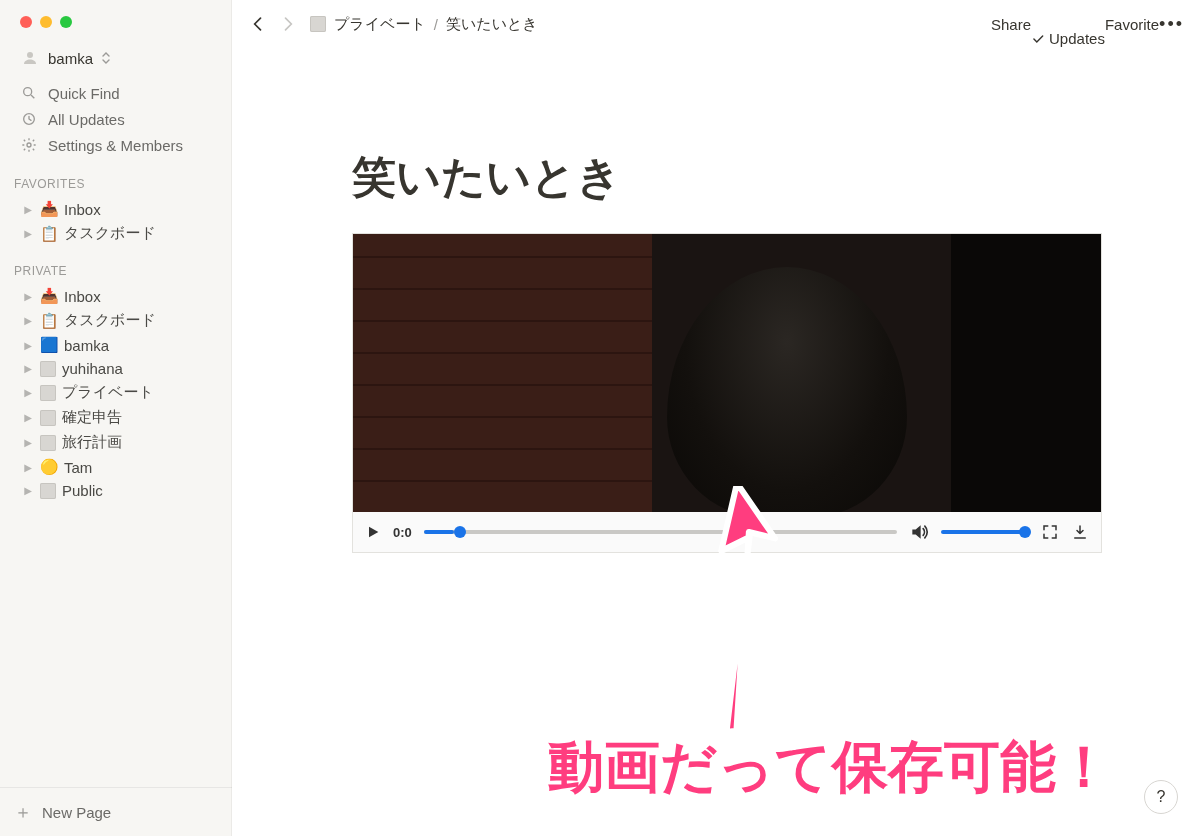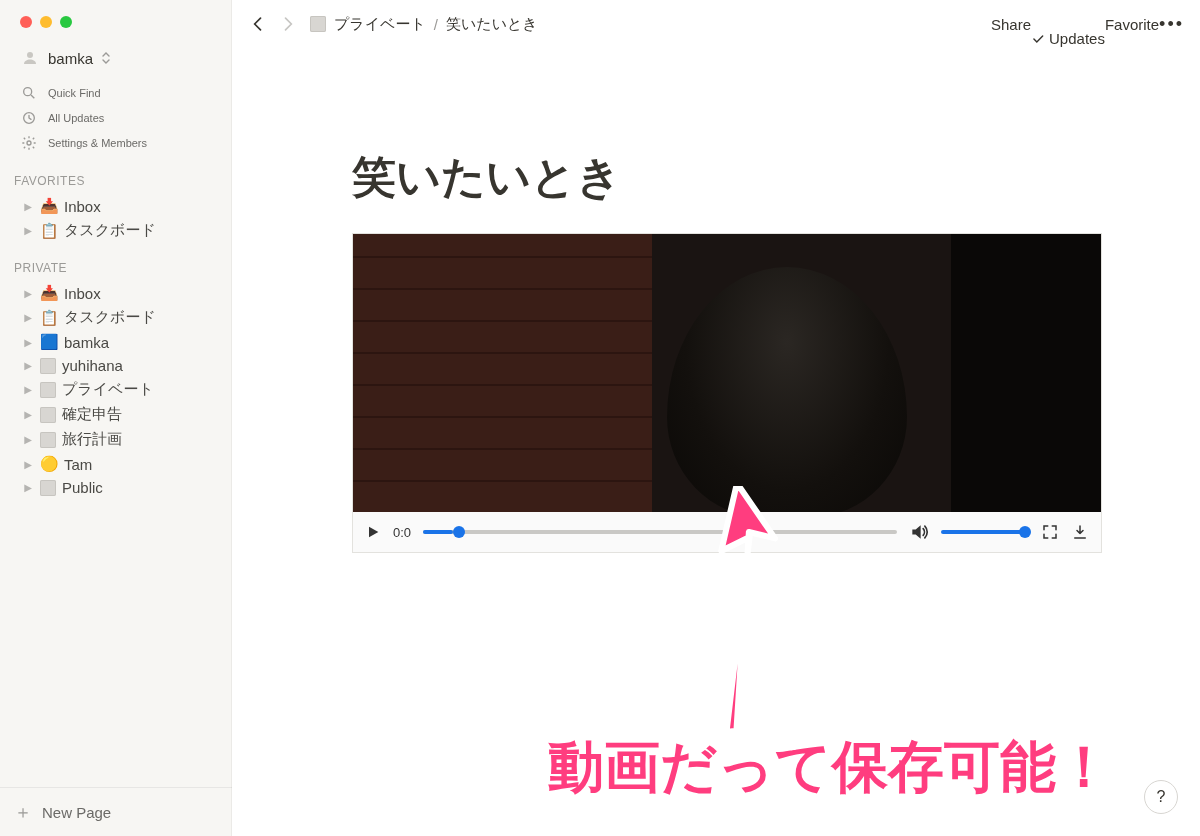--- a/index.html
+++ b/index.html
@@ -35,24 +35,24 @@
   }
   .workspace .ws-icon {
     width: 20px; height: 20px; display:inline-flex; align-items:center; justify-content:center;
     font-size: 16px;
   }
   .workspace .ws-name { font-weight: 500; }
   .workspace .ws-chev { color: #9b9a97; font-size: 10px; display:flex; flex-direction:column; line-height:6px;}
 
   .side-section { padding: 0 8px; }
   .side-item {
-    display: flex; align-items: center; gap: 10px;
+    display: flex; align-items: flex-start; gap: 10px;
     padding: 4px 8px; margin: 1px 4px;
     border-radius: 4px; cursor: pointer;
-    color: #6b6a67; font-size: 11px;
+    color: #6b6a67; font-size: 15px;
   }
   .side-item .icon { width: 18px; display:inline-flex; align-items:center; justify-content:center; color:#9b9a97;}
   .side-item .icon svg { width:16px; height:16px; fill:#9b9a97; }
 
   .section-label {
     font-size: 12px; font-weight:400; letter-spacing:0.5px;
     color:#9b9a97; padding: 18px 14px 6px 14px;
   }
 
   .tree-item {
@@ -105,21 +105,21 @@
     background: repeating-linear-gradient(0deg, #3a1e17 0 30px, #2c1510 30px 32px);
   }
   .darkright { position:absolute; right:0; top:0; width:20%; height:100%; background:#0a0807;}
   .hood {
     position:absolute; left:42%; top:12%; width:240px; height:250px;
     background: radial-gradient(ellipse at 50% 30%, #2b2723 0%, #13100d 60%, #0a0806 100%);
     border-radius:50% 50% 40% 40% / 60% 60% 40% 40%;
   }
   .controls {
     height:40px; background:#fafafa; display:flex; align-items:center; gap:12px;
-    padding:0 12px; font-size:14px; color:#333;
+    padding:0 12px; font-size:14px; color:#333;font-weight:bold;
   }
   .play { cursor:pointer; }
   .time { font-size:13px; }
   .progress { flex:1; height:4px; background:#c9c8c5; border-radius:2px; position:relative; cursor:pointer; }
   .progress .dot { position:absolute; left:30px; top:-4px; width:12px; height:12px; background:#1a73e8; border-radius:50%; }
   .progress .played { position:absolute; left:0; top:0; height:4px; width:30px; background:#1a73e8; border-radius:2px;}
   .vol-ico { cursor:pointer; }
   .vol-track { width:88px; height:4px; background:#1a73e8; border-radius:2px; position:relative; cursor:pointer;}
   .vol-track .dot { position:absolute; right:-2px; top:-4px; width:12px; height:12px; background:#1a73e8; border-radius:50%; }
   .fs { cursor:pointer; }

